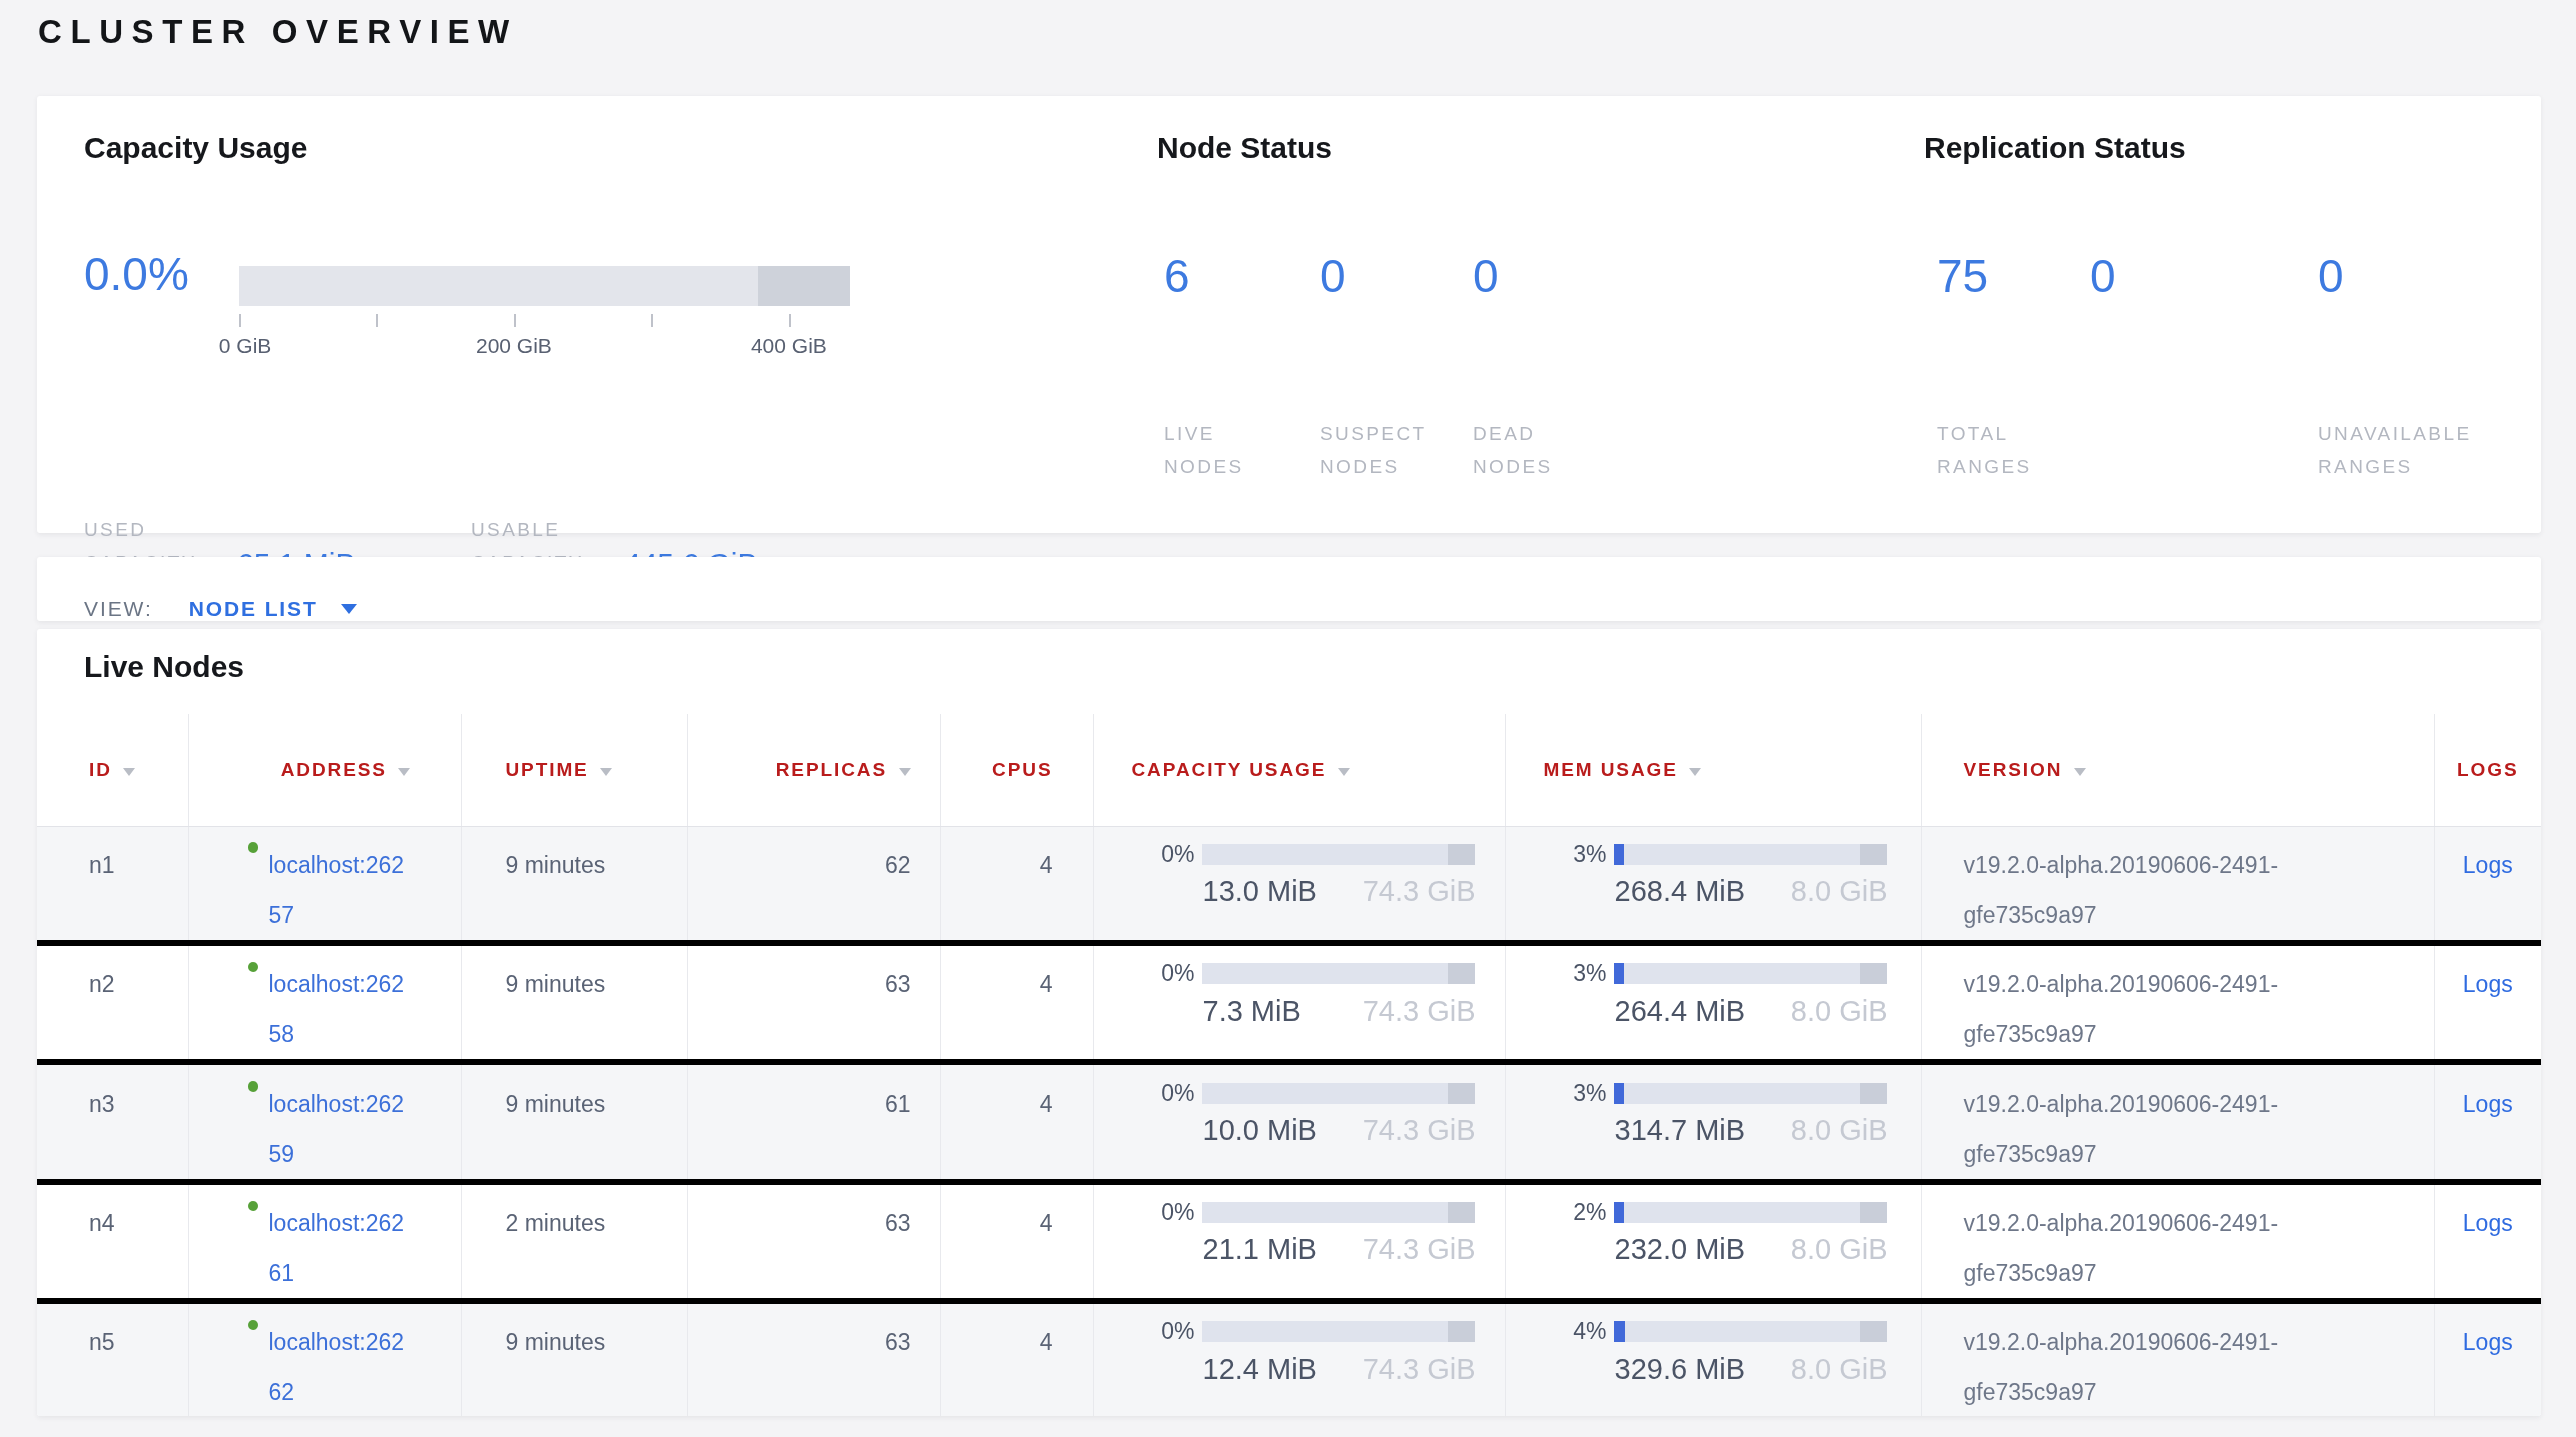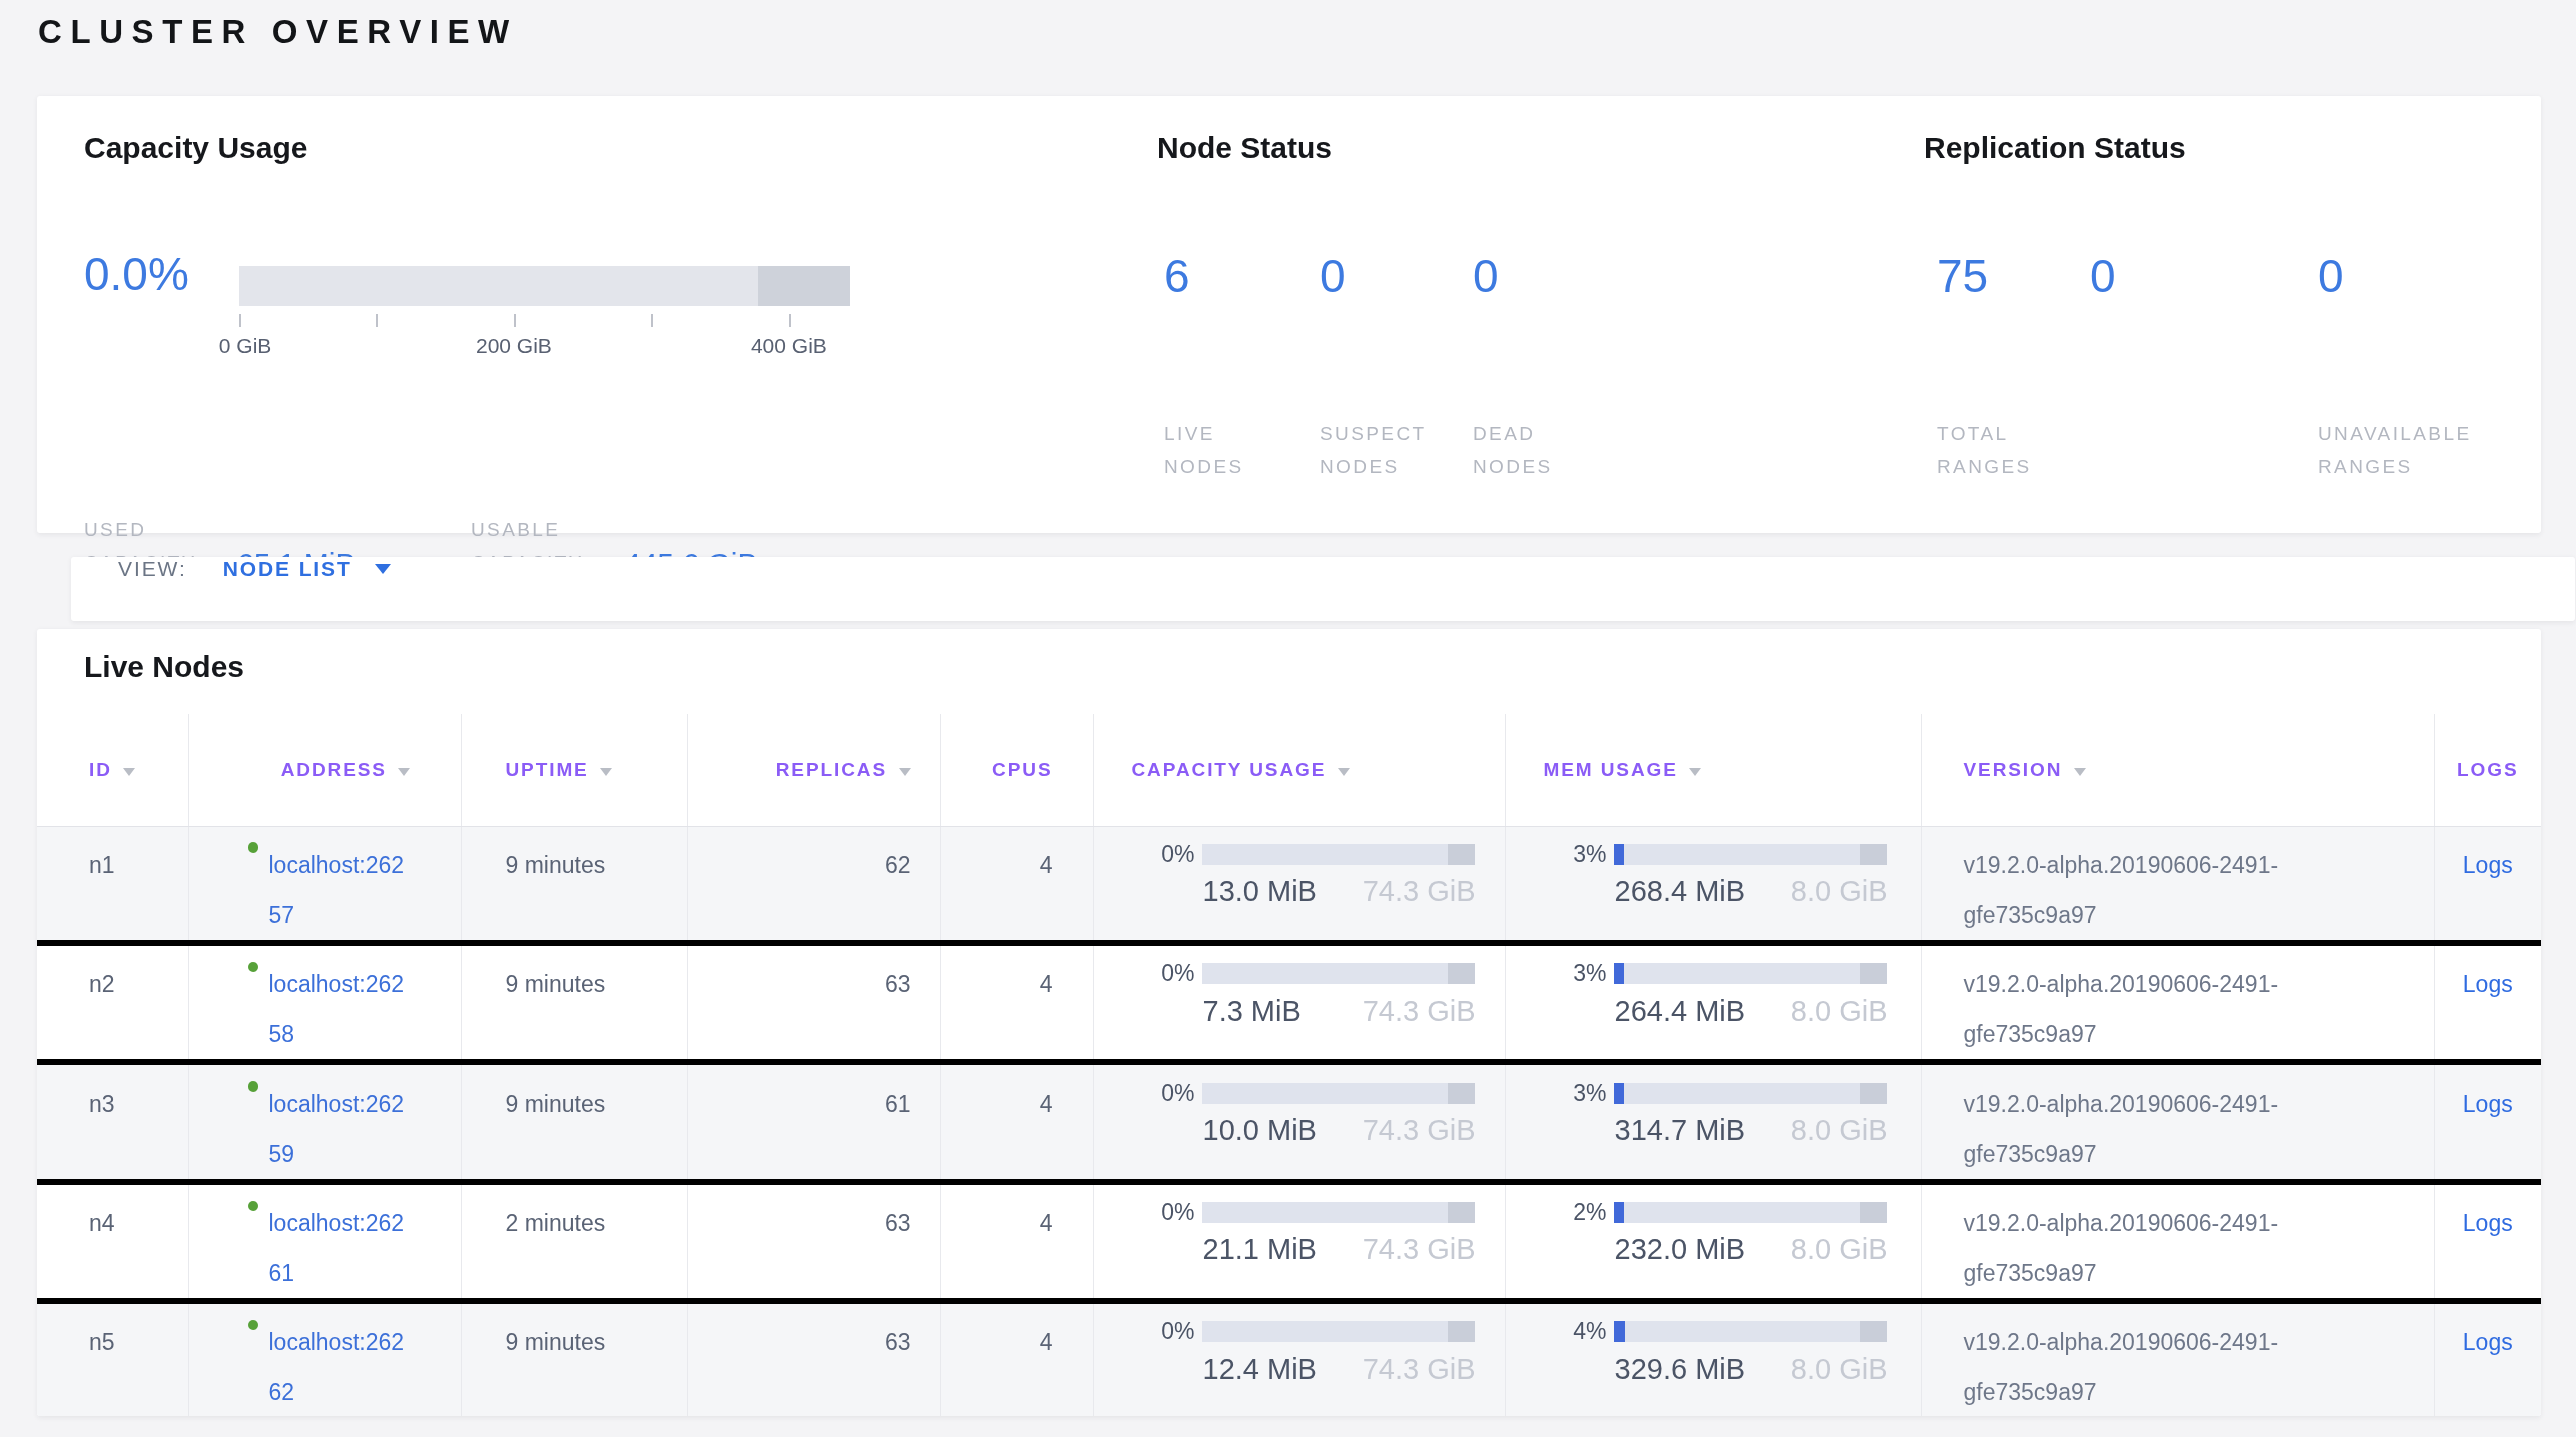--- a/index.html
+++ b/index.html
@@ -32,33 +32,33 @@
   .stat-label { width:128px; font-size:19px; line-height:33px; letter-spacing:2.4px; color:#b3b7c0; text-transform:uppercase; }
   .stat-value { font-size:30px; color:#3d7ae0; margin-left:25px; margin-bottom:-1.9px; white-space:nowrap; }
 
   .stat-group { position:absolute; top:153px; height:234px; display:flex; }
   .g-nodes { left:1127px; } .g-repl { left:1900px; }
   .big-stat { display:flex; flex-direction:column; }
   .big-num { font-size:46px; color:#3d7ae0; }
   .big-label { margin-top:auto; width:111px; font-size:19px; line-height:33px; letter-spacing:2.4px; color:#b3b7c0; white-space:normal; }
 
   
-  .view-bar { top:557px; height:64px; display:flex; align-items:flex-start;margin-left:34px; }
+  .view-bar { top:557px; height:64px; display:flex; align-items:flex-end; }
   .view-label { margin-left:47px; font-size:21px; letter-spacing:1.9px; color:#6b7585; }
   .view-select { margin-left:36px; display:flex; align-items:center; cursor:pointer; }
   .view-selected { font-size:21px; letter-spacing:1.9px; color:#2f6fe0; font-weight:bold; }
   .caret { width:0; height:0; border-left:8.6px solid transparent; border-right:8.6px solid transparent; border-top:10.5px solid #2f6fe0; margin-left:23px; }
 
   
   .table-card { top:629px; height:787px; overflow:hidden; }
   .table-title { position:absolute; left:47px; top:21px; font-size:30px; font-weight:bold; color:#16181c; }
   .nodes-table { position:absolute; left:0; top:85px; width:2504px; border-collapse:collapse; table-layout:fixed; }
   th, td { border-right:1px solid #e8e9ed; }
   th:last-child, td:last-child { border-right:none; }
-  thead th { height:112px; background:#fff; border-bottom:1px solid #e2e3e8; font-size:19px; font-weight:bold; letter-spacing:1.9px; color:#8b5cf6; text-transform:uppercase; vertical-align:middle; }
+  thead th { height:112px; background:#fff; border-bottom:1px solid #e2e3e8; font-size:19px; font-weight:bold; letter-spacing:1.9px; color:#b91c1c; text-transform:uppercase; vertical-align:middle; }
   .sort-arrow { display:inline-block; width:0; height:0; border-left:6.7px solid transparent; border-right:6.7px solid transparent; border-top:8.6px solid #b9bdc5; margin-left:11.5px; }
   tbody tr { height:115px; }
   tbody tr.alt td { background:#f5f6f8; }
   tbody td { background:#ffffff; vertical-align:top; padding-top:13.4px; font-size:23px; line-height:50px; color:#5a6375; border-bottom:6px solid #000000; }
   th.c-id, td.c-id { padding-left:52px; text-align:left; }
   td.c-addr { padding-left:59px; }
   th.c-addr { padding-left:42px; text-align:center; }
   th.c-uptime, td.c-uptime { padding-left:44px; text-align:left; }
   th.c-replicas, td.c-replicas { text-align:right; padding-right:29px; }
   th.c-cpus, td.c-cpus { text-align:right; padding-right:40px; }

